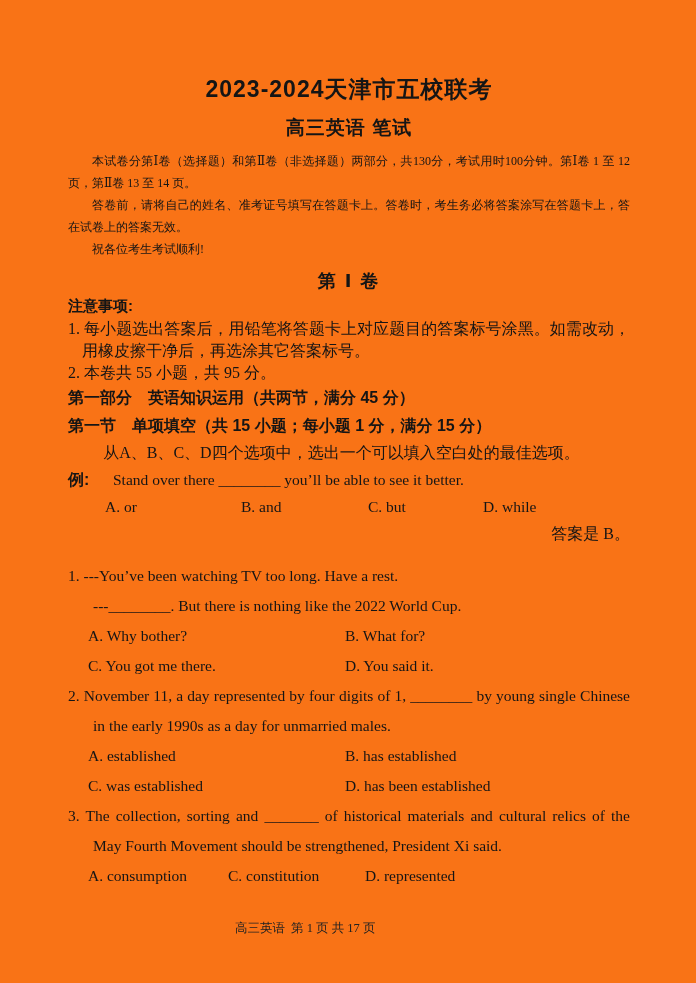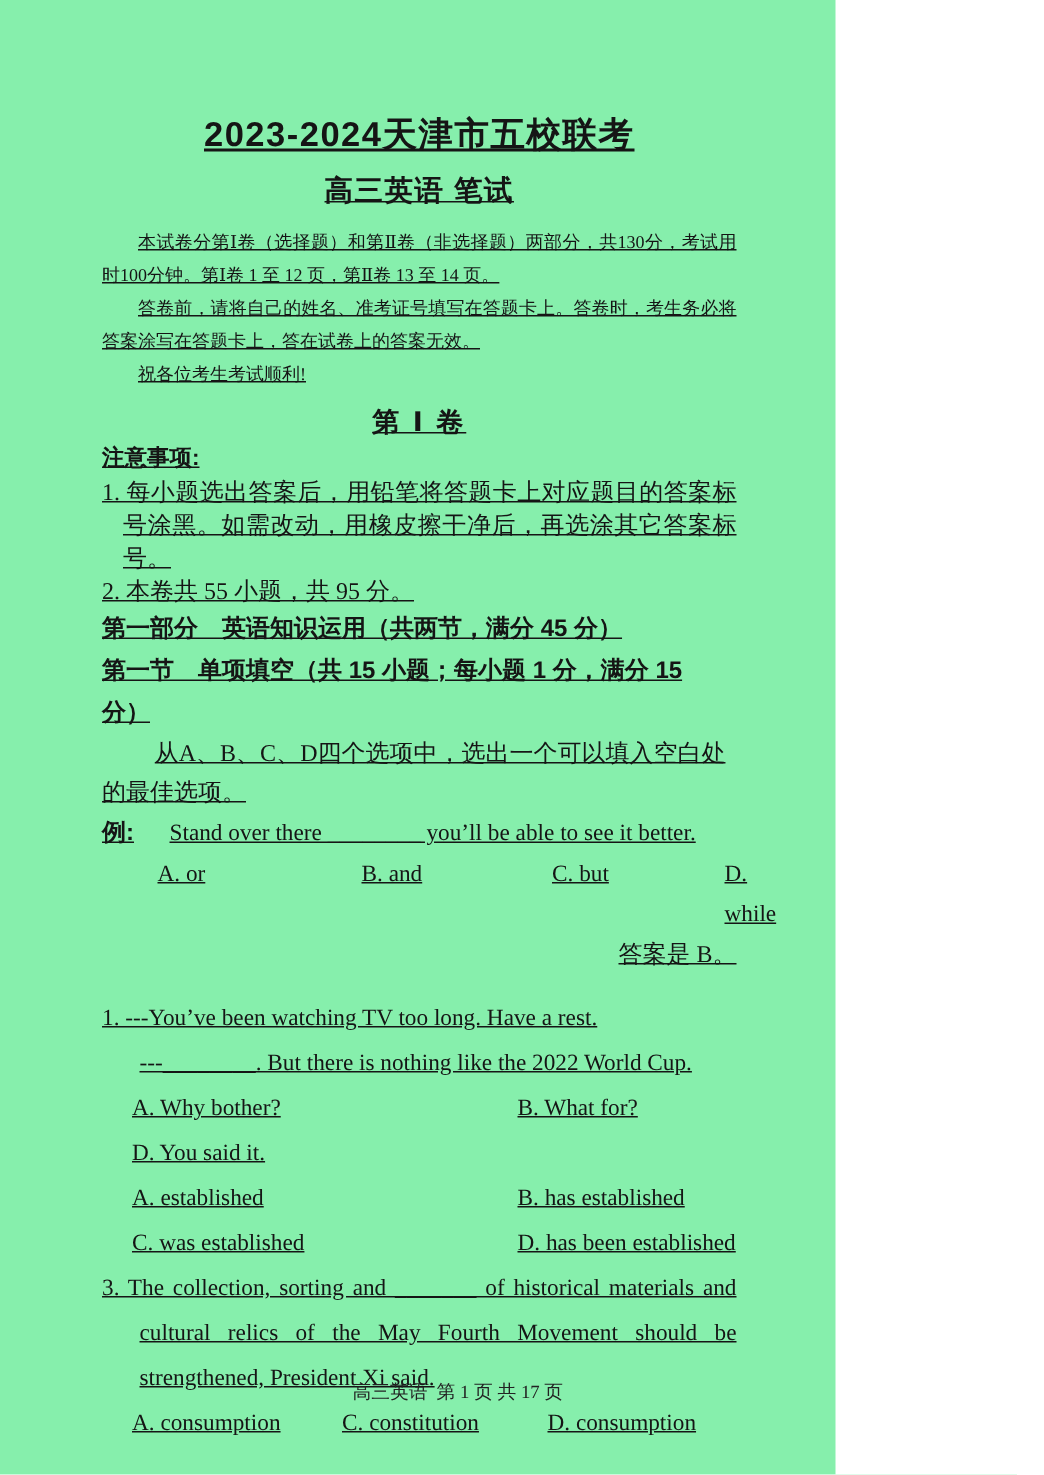--- a/index.html
+++ b/index.html
@@ -1,27 +1,26 @@
 <!DOCTYPE html>
 <html><head>
 <meta charset="utf-8">
 <style>
   html, body { margin: 0; padding: 0; background: #ffffff; }
   .page {
     position: relative;
-    width: 557px;
+    width: 696px;
     height: 983px;
     box-sizing: border-box;
     padding: 76px 66px 0 68px;
-    background: #86efac;
+    background: #f97316;
     color: #151515;
     font-family: "Liberation Serif", "DejaVu Serif", serif;
     font-size: 15.5px;
     overflow: hidden;
-    text-decoration: underline;
   }
   .hei { font-family: "Liberation Sans", "DejaVu Sans", sans-serif; font-weight: bold; }
 
   .title {
     margin: 0; text-align: center;
     font-size: 23px; line-height: 26px; letter-spacing: 1px;
   }
   .subtitle {
     margin: 15px 0 0 0; text-align: center;
     font-size: 19px; line-height: 22px; letter-spacing: 1px;
@@ -97,39 +96,41 @@
   </div>
 
   <div class="questions">
 
     <div class="question">
       <p class="q-line">1. ---You’ve been watching TV too long. Have a rest.</p>
       <p class="q-line cont">---________. But there is nothing like the 2022 World Cup.</p>
       <div class="opts-2col">
         <span>A. Why bother?</span>
         <span>B. What for?</span>
+        <span>C. You got me there.</span>
         <span>D. You said it.</span>
       </div>
     </div>
 
     <div class="question">
+      <p class="q-stem">2. November 11, a day represented by four digits of 1, ________ by young single Chinese in the early 1990s as a day for unmarried males.</p>
       <div class="opts-2col">
         <span>A. established</span>
         <span>B. has established</span>
         <span>C. was established</span>
         <span>D. has been established</span>
       </div>
     </div>
 
     <div class="question">
       <p class="q-stem">3. The collection, sorting and _______ of historical materials and cultural relics of the May Fourth Movement should be strengthened, President Xi said.</p>
       <div class="opts-4col">
         <span>A. consumption</span>
         <span>C. constitution</span>
-        <span>D. consumption</span>
+        <span>D. represented</span>
       </div>
     </div>
 
   </div>
 
   <div class="footer">
     <span>高三英语</span>
     <span>第 1 页 共 17 页</span>
   </div>
 

